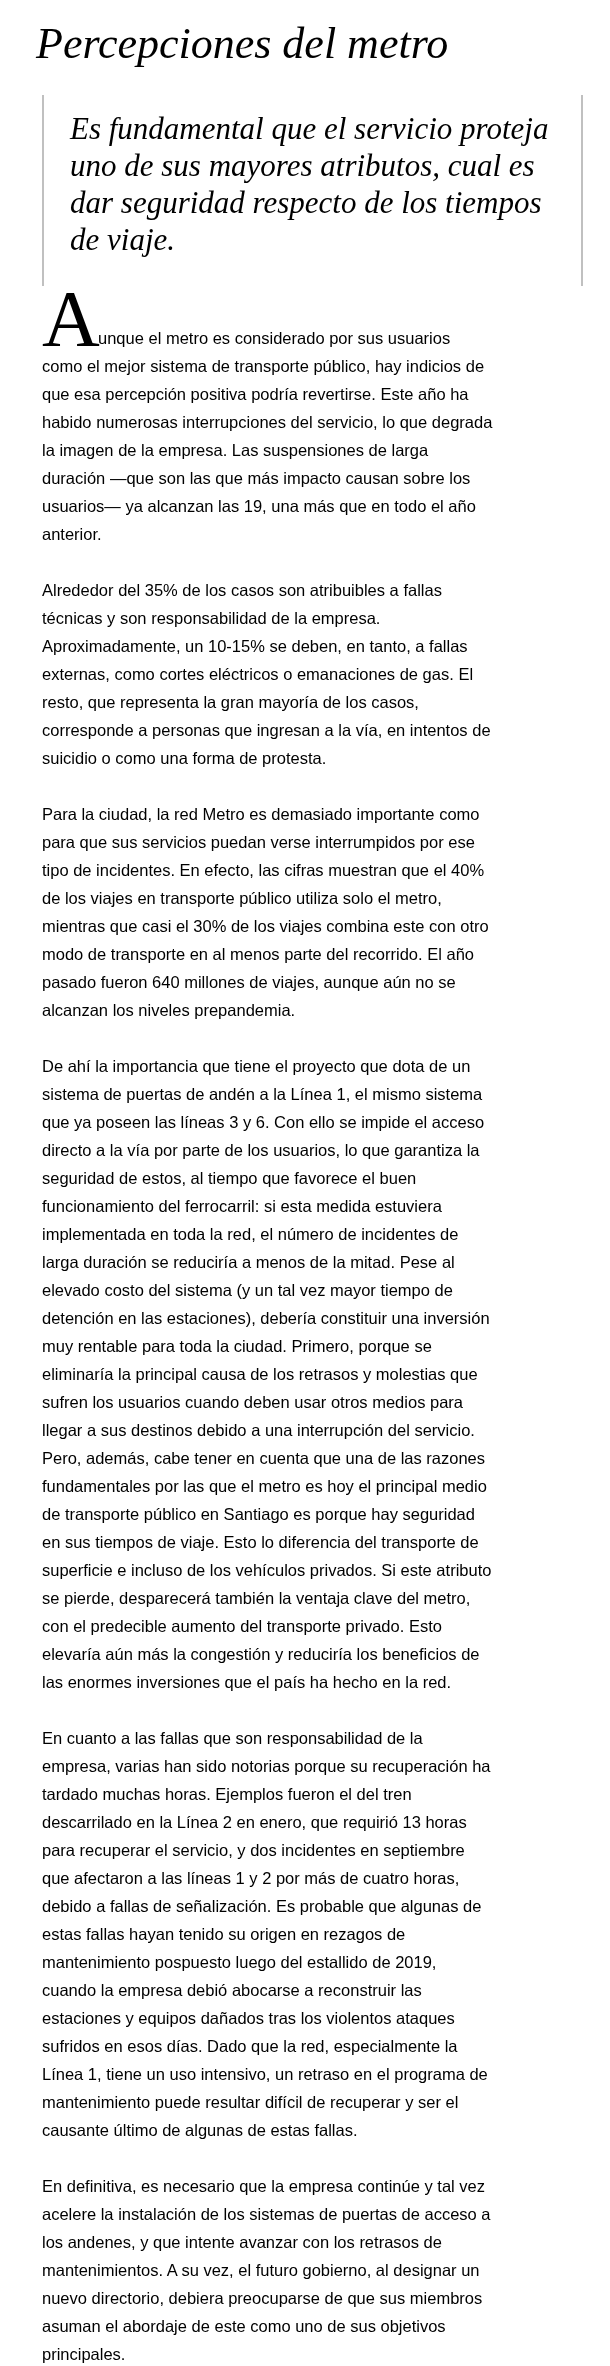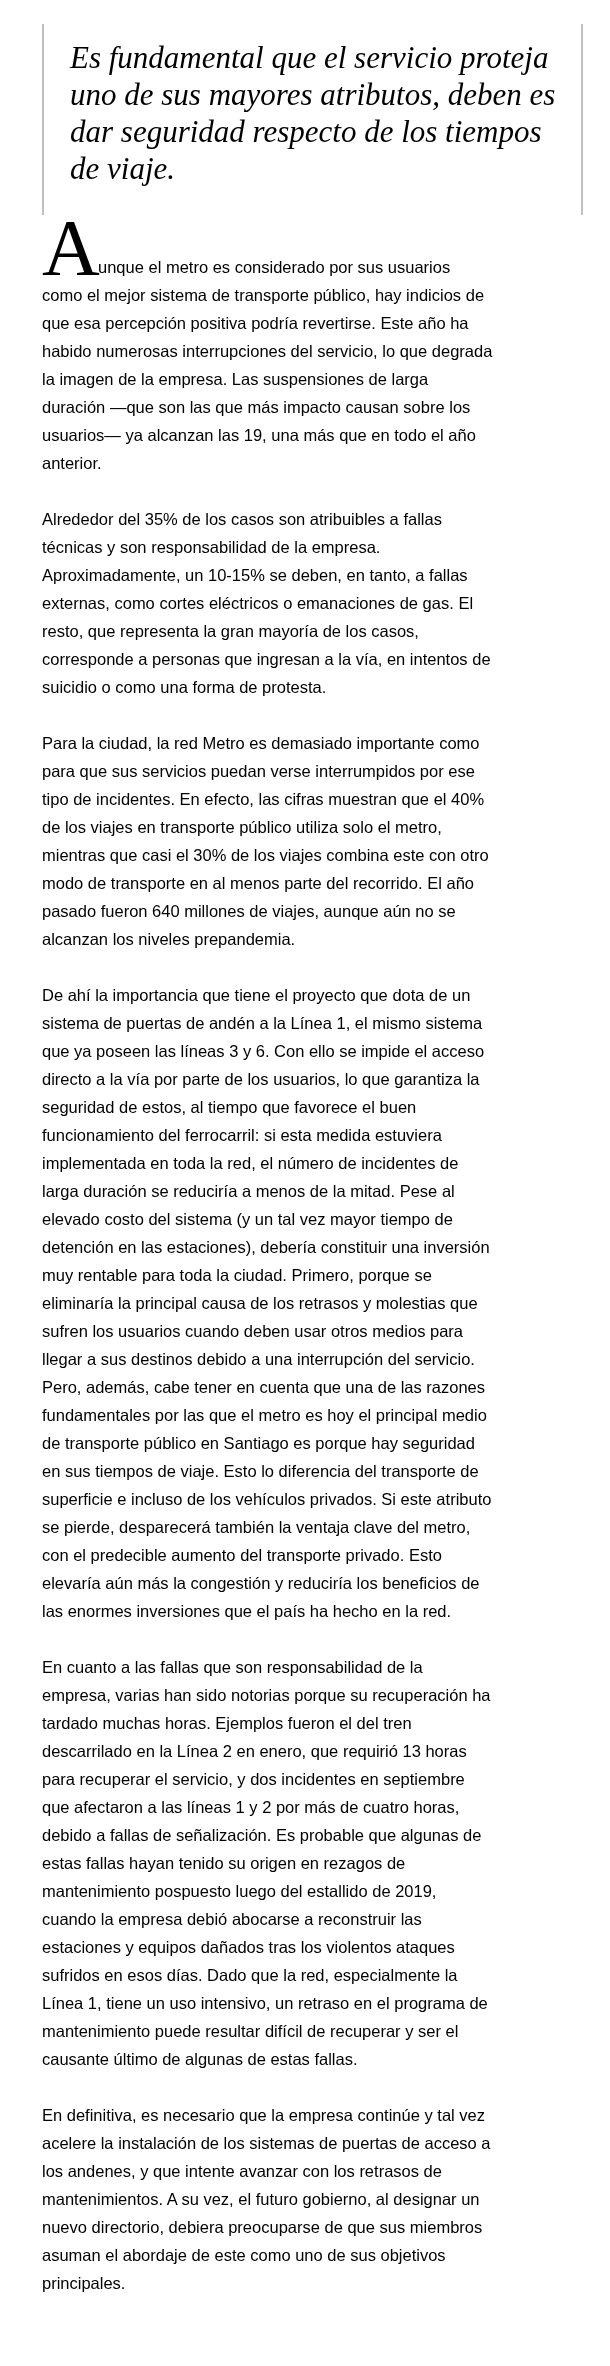--- a/index.html
+++ b/index.html
@@ -65,23 +65,24 @@
     line-height: 80px;
     text-indent: 0;
     color: var(--text-color);
   }
 </style>
 </head>
 <body>
 
 <article>
 
+  <h1 class="article-title">Percepciones del metro</h1>
 
   <blockquote class="pull-quote">
-    <p>Es fundamental que el servicio proteja uno de sus mayores atributos, deben es dar seguridad respecto de los tiempos de viaje.</p>
+    <p>Es fundamental que el servicio proteja uno de sus mayores atributos, cual es dar seguridad respecto de los tiempos de viaje.</p>
   </blockquote>
 
   <div class="article-body">
 
     <p class="lead-paragraph">
       <span class="drop-cap">A</span><span>unque el metro es considerado por sus usuarios como el mejor sistema de transporte público, hay indicios de que esa percepción positiva podría revertirse. Este año ha habido numerosas interrupciones del servicio, lo que degrada la imagen de la empresa. Las suspensiones de larga duración —que son las que más impacto causan sobre los usuarios— ya alcanzan las 19, una más que en todo el año anterior.</span>
     </p>
 
     <p>Alrededor del 35% de los casos son atribuibles a fallas técnicas y son responsabilidad de la empresa. Aproximadamente, un 10-15% se deben, en tanto, a fallas externas, como cortes eléctricos o emanaciones de gas. El resto, que representa la gran mayoría de los casos, corresponde a personas que ingresan a la vía, en intentos de suicidio o como una forma de protesta.</p>
 

